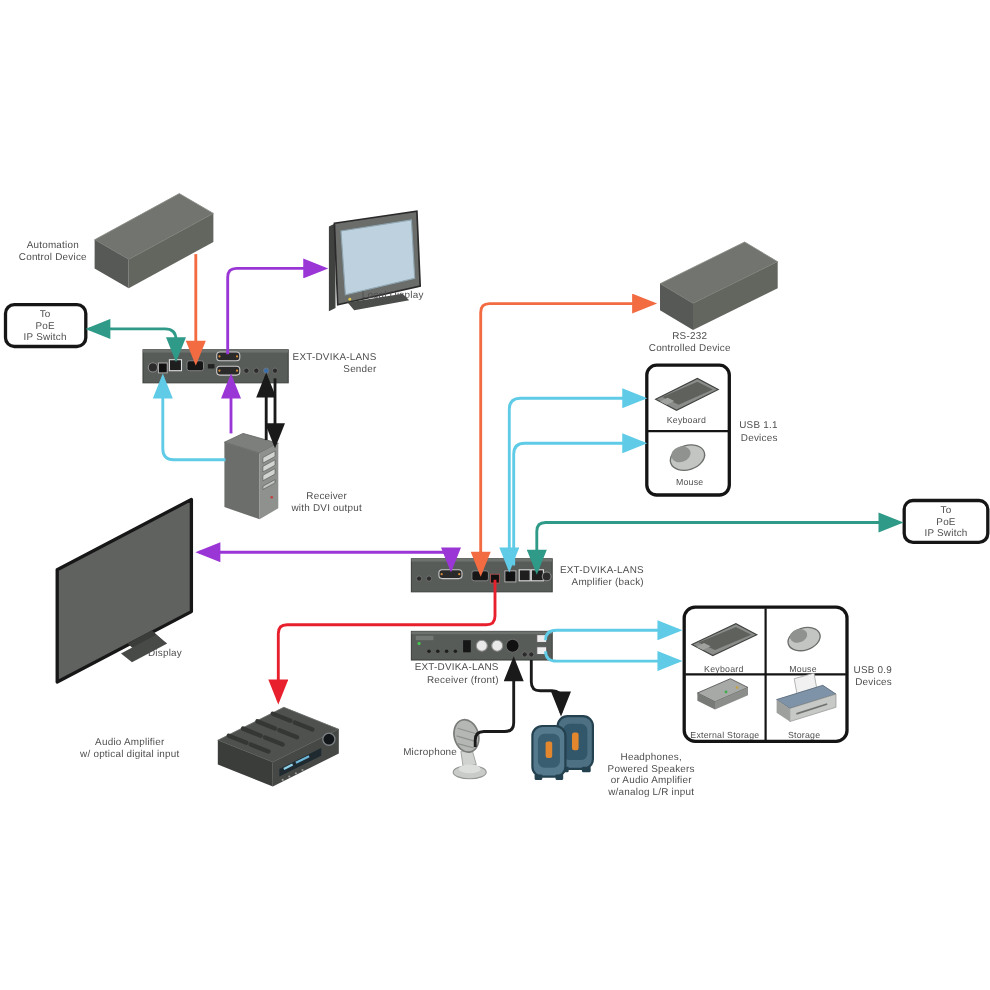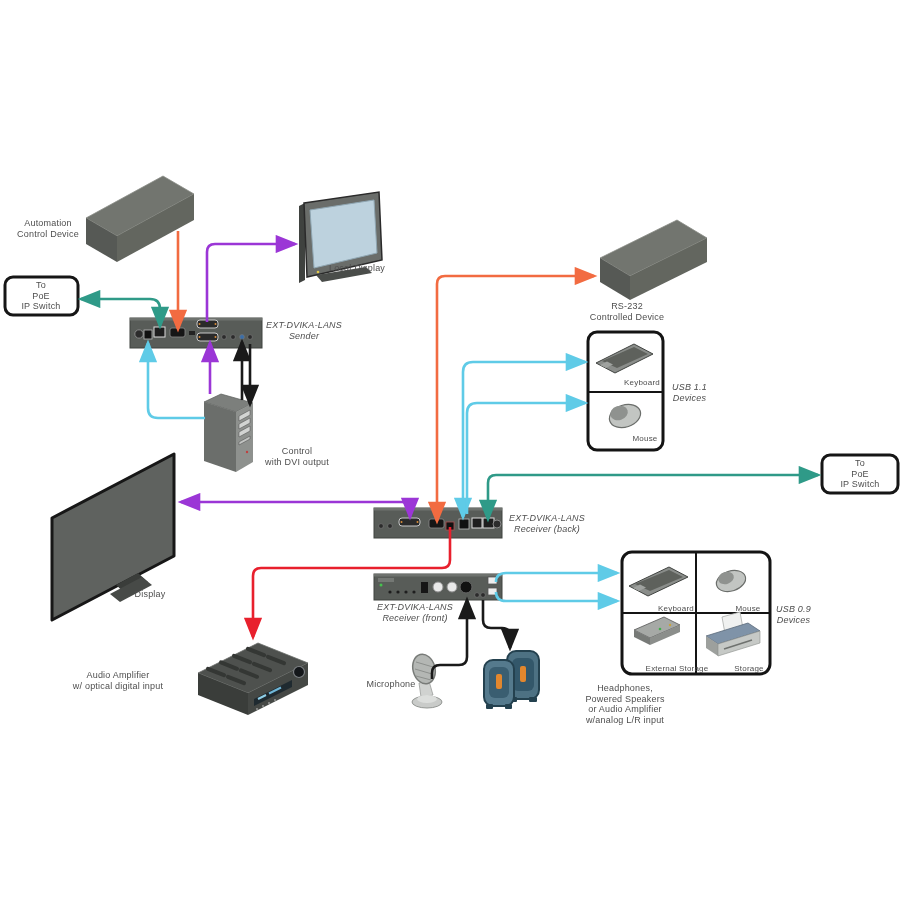--- a/index.html
+++ b/index.html
@@ -1,22 +1,22 @@
 <!DOCTYPE html>
 <html><head>
 <meta charset="utf-8">
 <style>
   html,body{margin:0;padding:0;background:#ffffff;}
   #canvas{position:relative;width:900px;height:900px;background:#fff;overflow:hidden;
           font-family:"Liberation Sans", sans-serif;}
   #wires{position:absolute;left:0;top:0;}
   .lbl{position:absolute;font-size:9px;line-height:10.5px;color:#4e4e4e;text-align:center;
        transform:translate(-50%,-50%);white-space:nowrap;letter-spacing:.2px;}
-  .la{text-align:center;transform:translate(0,-50%);font-style:italic;}
-  .cell{font-size:8px;line-height:9px;padding-left:36px;}
+  .la{text-align:right;transform:translate(0,-50%);}
+  .cell{font-size:8px;line-height:9px;}
 </style>
 </head>
 <body>
 
 <div id="canvas">
 
 <svg id="wires" width="900" height="900" viewBox="0 0 900 900">
   <defs>
     <marker id="m-purple" viewBox="0 0 10 8" refX="8.5" refY="4" markerWidth="9" markerHeight="7" orient="auto-start-reverse">
           <path d="M0,0 L10,4 L0,8 z" fill="#9B36D6"></path>
@@ -276,21 +276,21 @@
 <div class="lbl" style="left:357px;top:268px">
   <div>Local Display</div>
 </div>
 
 <div class="lbl la" style="left:266px;top:330px">
   <div>EXT-DVIKA-LANS</div>
   <div>Sender</div>
 </div>
 
 <div class="lbl" style="left:297px;top:456px">
-  <div>Control</div>
+  <div>Receiver</div>
   <div>with DVI output</div>
 </div>
 
 <div class="lbl" style="left:627px;top:311px">
   <div>RS-232</div>
   <div>Controlled Device</div>
 </div>
 
 <div class="lbl cell" style="left:624px;top:382px">
   <div>Keyboard</div>
@@ -304,42 +304,42 @@
 </div>
 
 <div class="lbl" style="left:860px;top:474px">
   <div>To</div>
   <div>PoE</div>
   <div>IP Switch</div>
 </div>
 
 <div class="lbl la" style="left:509px;top:523px">
   <div>EXT-DVIKA-LANS</div>
-  <div>Receiver (back)</div>
+  <div>Amplifier (back)</div>
 </div>
 
 <div class="lbl la" style="left:377px;top:612px">
   <div>EXT-DVIKA-LANS</div>
   <div>Receiver (front)</div>
 </div>
 
 <div class="lbl" style="left:150px;top:594px">
   <div>Display</div>
 </div>
 
 <div class="lbl" style="left:118px;top:680px">
   <div>Audio Amplifier</div>
   <div>w/ optical digital input</div>
 </div>
 
 <div class="lbl" style="left:391px;top:684px">
   <div>Microphone</div>
 </div>
 
-<div class="lbl" style="left:625px;top:704px">
+<div class="lbl" style="left:592px;top:704px">
   <div>Headphones,</div>
   <div>Powered Speakers</div>
   <div>or Audio Amplifier</div>
   <div>w/analog L/R input</div>
 </div>
 
 <div class="lbl cell" style="left:658px;top:608px">
   <div>Keyboard</div>
 </div>
 <div class="lbl cell" style="left:730px;top:608px">

